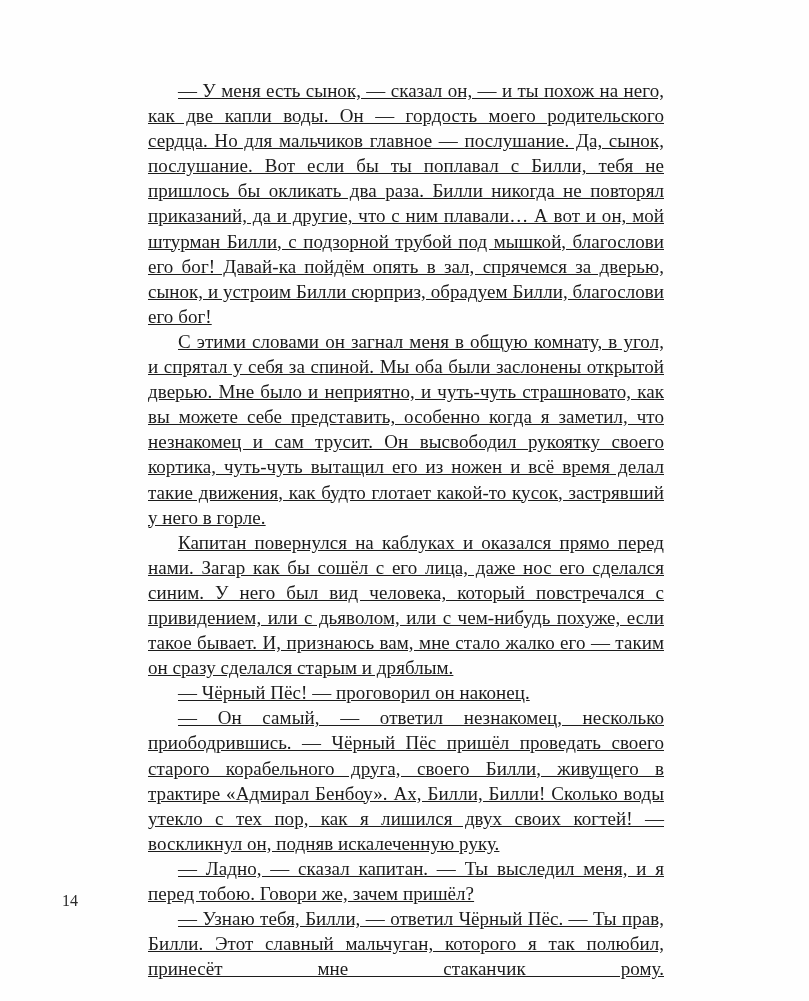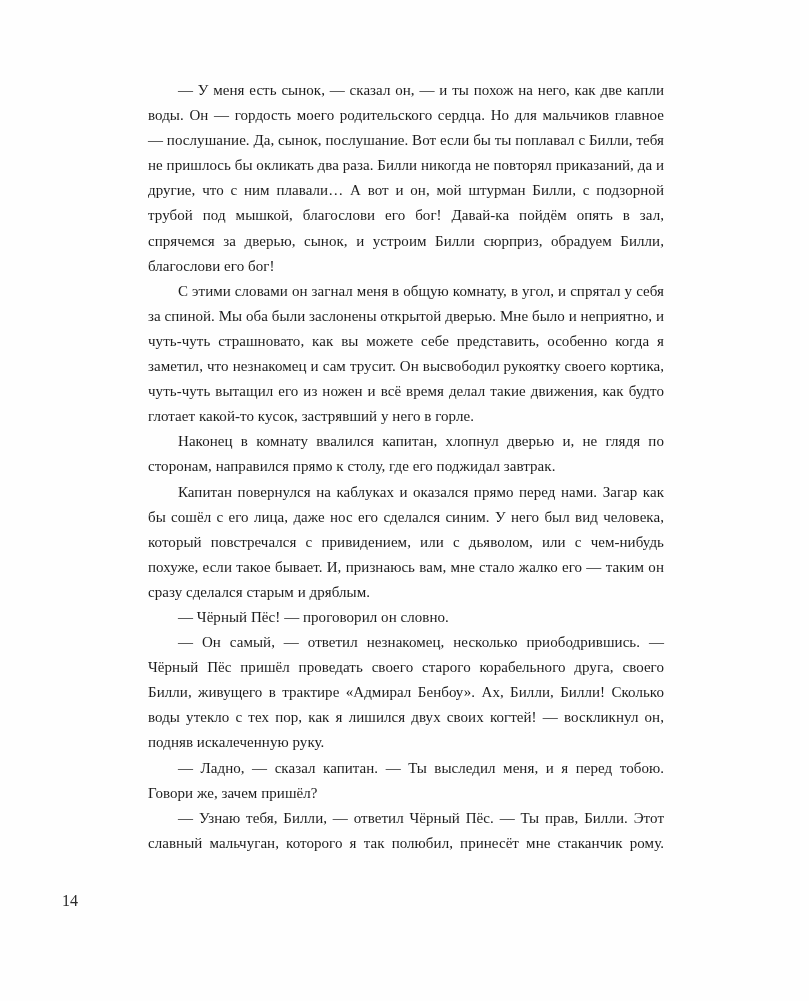--- a/index.html
+++ b/index.html
@@ -23,26 +23,27 @@
   .text-column {
     position: absolute;
     left: 148px;
     top: 78px;
     width: 516px;
   }
   .para {
     margin: 0;
     text-indent: 30px;
     text-align: justify;
-    font-size: 15px;
+    font-size: 19px;
     line-height: 25.1px;
     color: #1c1c1c;
     letter-spacing: 0.05px;
     -webkit-font-smoothing: antialiased;
     hyphens: none;
+    text-decoration: underline;
   }
   .para.last-line-full {
     text-align-last: justify;
   }
   .page-number {
     position: absolute;
     left: 62px;
     top: 892px;
     font-size: 16px;
     color: #2a2a2a;
@@ -50,23 +51,22 @@
   }
 </style>
 </head>
 <body>
 
 <div class="page">
 
   <div class="text-column">
     <p class="para">— У меня есть сынок, — сказал он, — и ты похож на него, как две капли воды. Он — гордость моего родительского сердца. Но для мальчиков главное — послушание. Да, сынок, послушание. Вот если бы ты поплавал с Билли, тебя не пришлось бы окликать два раза. Билли никогда не повторял приказаний, да и другие, что с ним плавали… А вот и он, мой штурман Билли, с подзорной трубой под мышкой, благослови его бог! Давай-ка пойдём опять в зал, спрячемся за дверью, сынок, и устроим Билли сюрприз, обрадуем Билли, благослови его бог!</p>
     <p class="para">С этими словами он загнал меня в общую комнату, в угол, и спрятал у себя за спиной. Мы оба были заслонены открытой дверью. Мне было и неприятно, и чуть-чуть страшновато, как вы можете себе представить, особенно когда я заметил, что незнакомец и сам трусит. Он высвободил рукоятку своего кортика, чуть-чуть вытащил его из ножен и всё время делал такие движения, как будто глотает какой-то кусок, застрявший у него в горле.</p>
-    <p class="para">Наконец в комнату ввалился капитан, хлопнул дверью и, не глядя по сторонам, направился прямо к столу, где его поджидал завтрак.</p>
     <p class="para">Капитан повернулся на каблуках и оказался прямо перед нами. Загар как бы сошёл с его лица, даже нос его сделался синим. У него был вид человека, который повстречался с привидением, или с дьяволом, или с чем-нибудь похуже, если такое бывает. И, признаюсь вам, мне стало жалко его — таким он сразу сделался старым и дряблым.</p>
-    <p class="para">— Чёрный Пёс! — проговорил он словно.</p>
+    <p class="para">— Чёрный Пёс! — проговорил он наконец.</p>
     <p class="para">— Он самый, — ответил незнакомец, несколько приободрившись. — Чёрный Пёс пришёл проведать своего старого корабельного друга, своего Билли, живущего в трактире «Адмирал Бенбоу». Ах, Билли, Билли! Сколько воды утекло с тех пор, как я лишился двух своих когтей! — воскликнул он, подняв искалеченную руку.</p>
     <p class="para">— Ладно, — сказал капитан. — Ты выследил меня, и я перед тобою. Говори же, зачем пришёл?</p>
     <p class="para last-line-full">— Узнаю тебя, Билли, — ответил Чёрный Пёс. — Ты прав, Билли. Этот славный мальчуган, которого я так полюбил, принесёт мне стаканчик рому.</p>
   </div>
 
   <div class="page-number">14</div>
 
 </div>
 
 </body></html>

